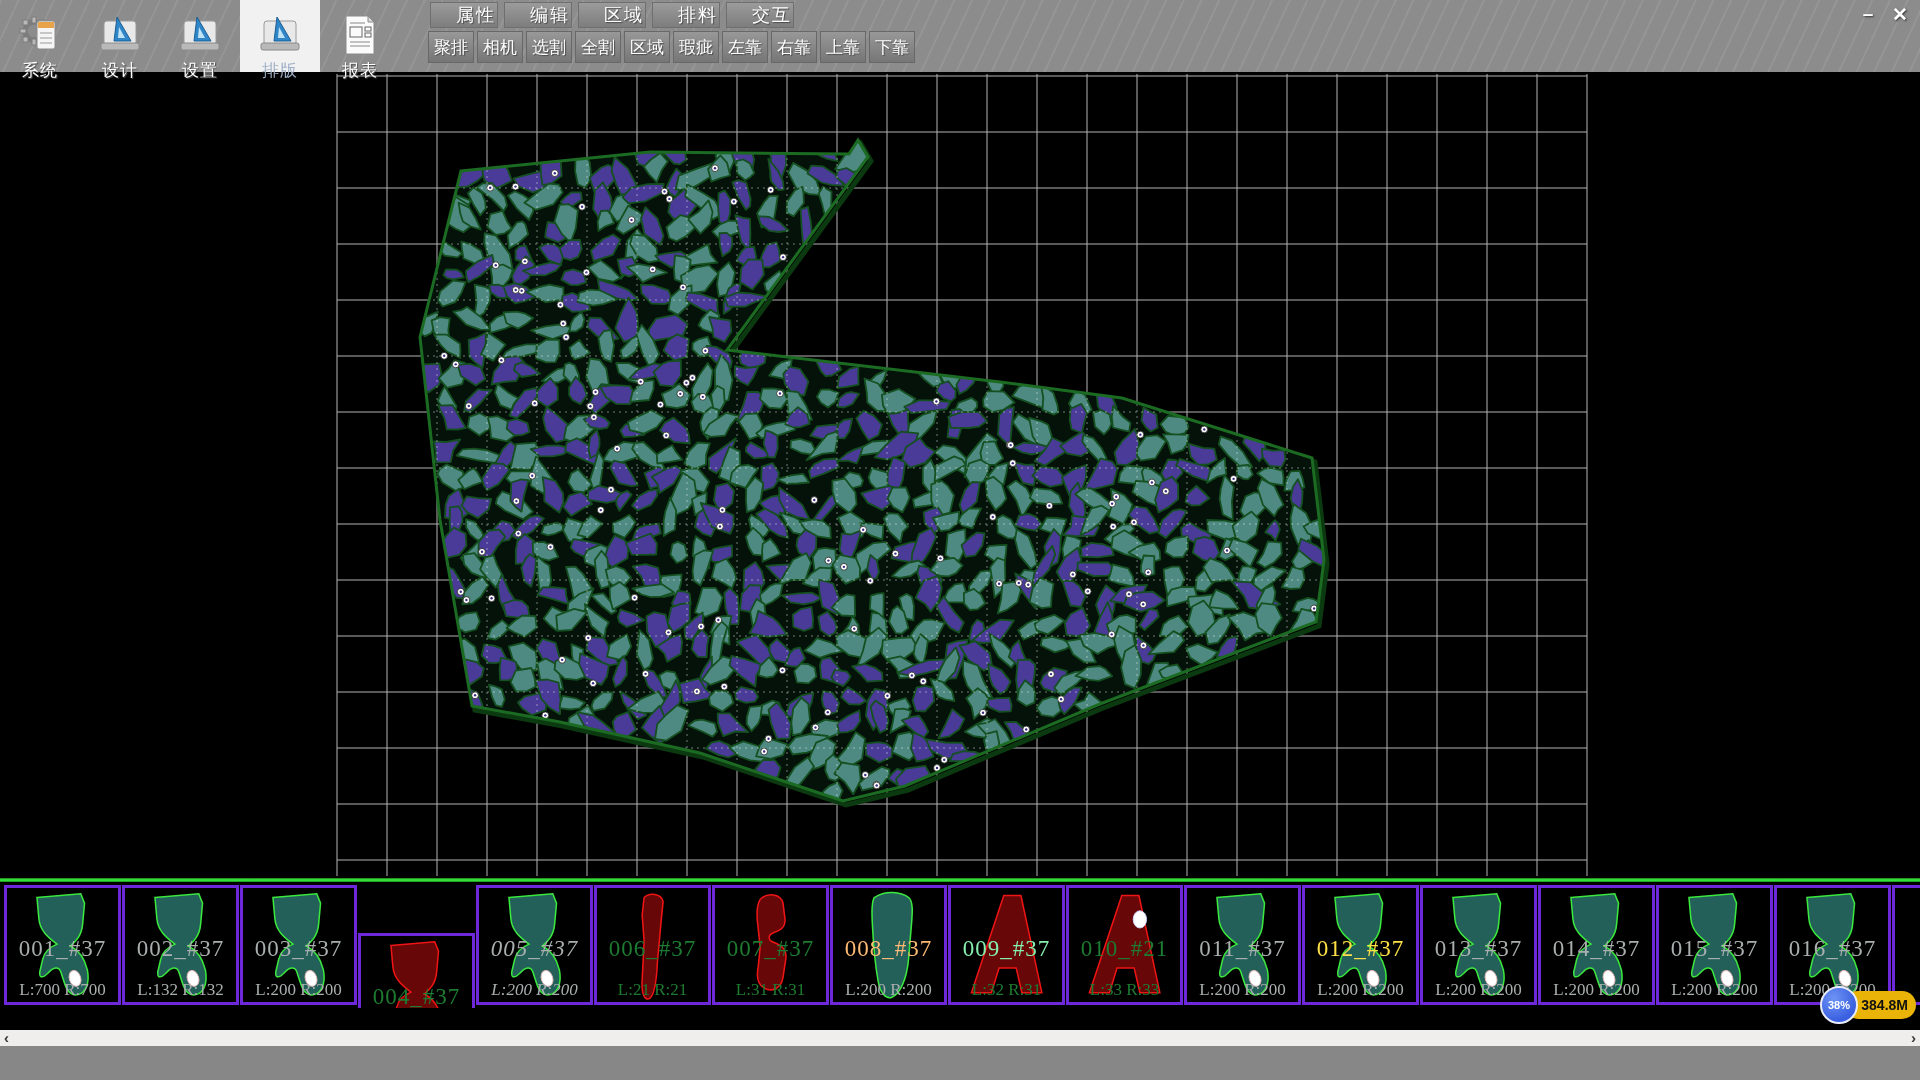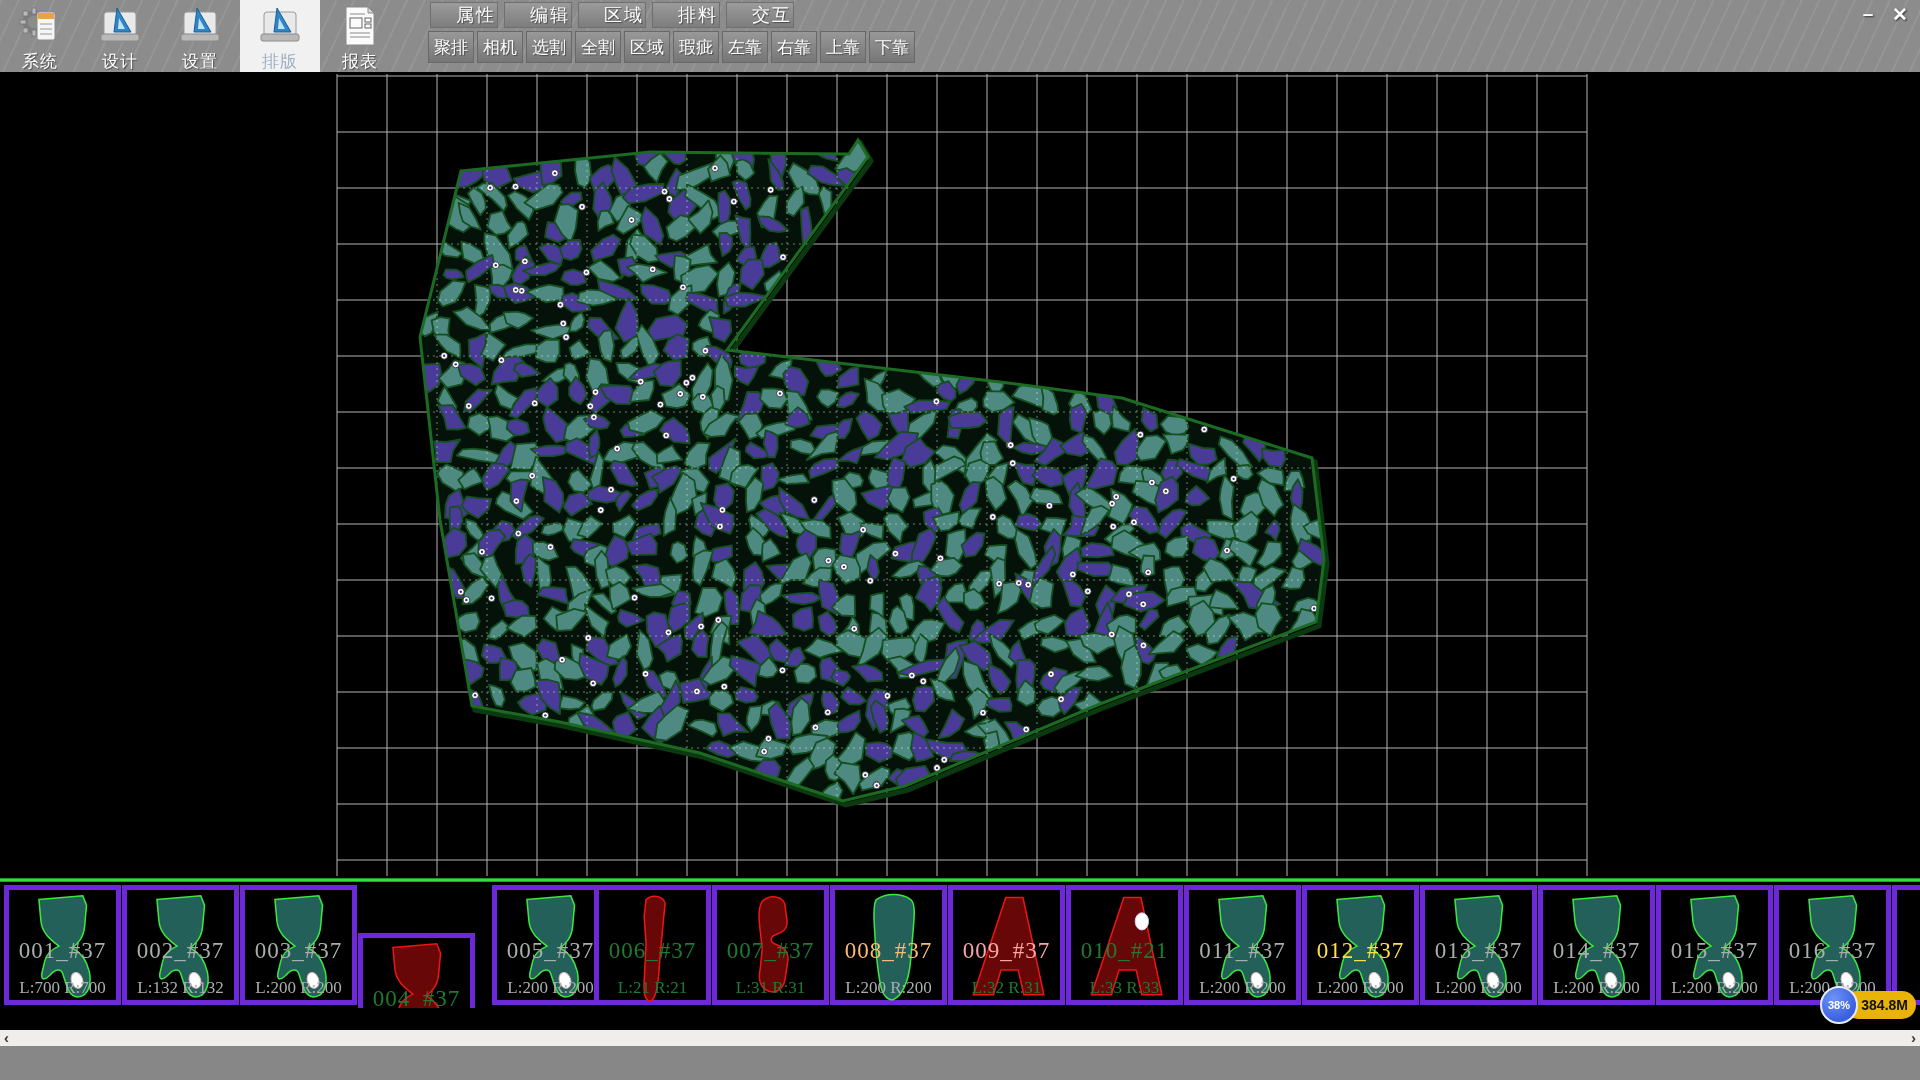--- a/index.html
+++ b/index.html
@@ -9,21 +9,21 @@
 
   
   .toolbar {
     position:absolute; left:0; top:0; width:1920px; height:72px;
     background:#8c8c8c;
     background-image:repeating-linear-gradient(115deg, rgba(255,255,255,.08) 0 2px, rgba(0,0,0,0) 2px 16px);
   }
   .tabbar { position:absolute; left:0; top:0; height:72px; display:flex; }
   .tab {
     width:80px; height:72px; display:flex; flex-direction:column; align-items:center;
-    justify-content:flex-start; padding-top:4px; cursor:default;
+    justify-content:flex-start; padding-top:13px; cursor:default;
   }
   .tab.active { background:#f1f1f1; }
   .tab .icon { width:46px; height:44px; position:relative; }
   .tab .lbl {
     font-size:17px; color:#fff; text-shadow:1px 1px 1px #4a4a4a; margin-top:2px; letter-spacing:1px;
   }
   .tab.active .lbl { color:#9fb0c6; text-shadow:none; }
 
   .menurow1 { position:absolute; left:430px; top:2px; display:flex; }
   .menurow1 .mbtn {
@@ -49,21 +49,21 @@
   
   .divider {
     position:absolute; left:0; top:878px; width:1920px; height:4px;
     background:linear-gradient(#157a1a,#35e03a 40%,#35e03a 70%,#157a1a);
   }
 
   
   .strip { position:absolute; left:0; top:882px; width:1920px; height:126px; background:#000; overflow:hidden; }
   .cell {
     position:absolute; top:3px; width:117px; height:120px; background:#000;
-    border:5px solid #6d28d9;
+    border:3px solid #6d28d9;
   }
   .cell svg { position:absolute; left:2px; top:0px; }
   .cell .cid {
     position:absolute; left:0; right:0; top:48px; text-align:center;
     font-family:"Liberation Serif", serif; font-size:23px; letter-spacing:1px;
   }
   .cell .clr {
     position:absolute; left:0; right:0; bottom:2px; text-align:center;
     font-family:"Liberation Serif", serif; font-size:17px;
   }
@@ -1376,21 +1376,21 @@
         <div class="cid" style="color: rgb(169, 174, 174);">003_#37</div>
         <div class="clr" style="color: rgb(169, 174, 174);">L:200 R:200</div>
       </div>
       <div class="cell" style="left: 358px; margin-top: 48px;">
         <svg width="113" height="118" viewBox="0 0 100 124">
           <path d="M20,10 L66,6 L70,16 L68,38 C67,50 61,56 55,61 C63,65 70,74 73,86 C75,97 73,107 66,111 C58,115 52,110 49,100 L45,88 C43,82 37,83 32,89 C27,94 22,96 23,88 L26,75 C28,66 34,62 41,59 C32,52 23,45 22,32 Z" fill="#670707" stroke="#f01515" stroke-width="1.6"></path>
         </svg>
         <div class="cid" style="color: rgb(29, 124, 49);">004_#37</div>
         <div class="clr" style="color: rgb(29, 124, 49);">L:31 R:31</div>
       </div>
-      <div class="cell" style="left: 492px;">
+      <div class="cell" style="left: 476px; font-style: italic;">
         <svg width="113" height="118" viewBox="0 0 100 124">
           <path d="M20,10 L66,6 L70,16 L68,38 C67,50 61,56 55,61 C63,65 70,74 73,86 C75,97 73,107 66,111 C58,115 52,110 49,100 L45,88 C43,82 37,83 32,89 C27,94 22,96 23,88 L26,75 C28,66 34,62 41,59 C32,52 23,45 22,32 Z" fill="#24605a" stroke="#3be83e" stroke-width="1.6"></path>
           <ellipse cx="60" cy="95" rx="6" ry="8.5" transform="rotate(-18 60 95)" fill="#fff" stroke="#e2b6b6"></ellipse>
         </svg>
         <div class="cid" style="color: rgb(169, 174, 174);">005_#37</div>
         <div class="clr" style="color: rgb(169, 174, 174);">L:200 R:200</div>
       </div>
       <div class="cell" style="left: 594px;">
         <svg width="113" height="118" viewBox="0 0 100 124">
           <path d="M38,10 C44,4 56,6 58,14 L56,34 L52,78 C51,100 49,112 44,116 C38,119 35,110 36,96 L38,56 L36,28 Z" fill="#670707" stroke="#f01515" stroke-width="1.6"></path>
@@ -1409,21 +1409,21 @@
         <svg width="113" height="118" viewBox="0 0 100 124">
           <path d="M32,10 C44,2 60,4 68,10 C73,14 72,26 71,38 L68,74 C66,98 58,112 50,115 C44,117 38,110 36,98 C33,82 31,60 30,40 C29,24 29,14 32,10 Z" fill="#24605a" stroke="#3be83e" stroke-width="1.6"></path>
         </svg>
         <div class="cid" style="color: #fdba74;">008_#37</div>
         <div class="clr" style="color: rgb(169, 174, 174);">L:200 R:200</div>
       </div>
       <div class="cell" style="left: 948px;">
         <svg width="113" height="118" viewBox="0 0 100 124">
           <path d="M44,8 L62,8 L84,110 L63,110 L57,84 L39,84 L31,110 L10,110 Z" fill="#670707" stroke="#f01515" stroke-width="1.6"></path>
         </svg>
-        <div class="cid" style="color: #fca5a5;">009_#37</div>
+        <div class="cid" style="color: #86efac;">009_#37</div>
         <div class="clr" style="color: rgb(29, 124, 49);">L:32 R:31</div>
       </div>
       <div class="cell" style="left: 1066px;">
         <svg width="113" height="118" viewBox="0 0 100 124">
           <path d="M44,8 L62,8 L84,110 L63,110 L57,84 L39,84 L31,110 L10,110 Z" fill="#670707" stroke="#f01515" stroke-width="1.6"></path>
           <ellipse cx="63" cy="33" rx="7" ry="9" fill="#fff" stroke="#cfd8ff"></ellipse>
         </svg>
         <div class="cid" style="color: rgb(29, 124, 49);">010_#21</div>
         <div class="clr" style="color: rgb(29, 124, 49);">L:33 R:33</div>
       </div>

